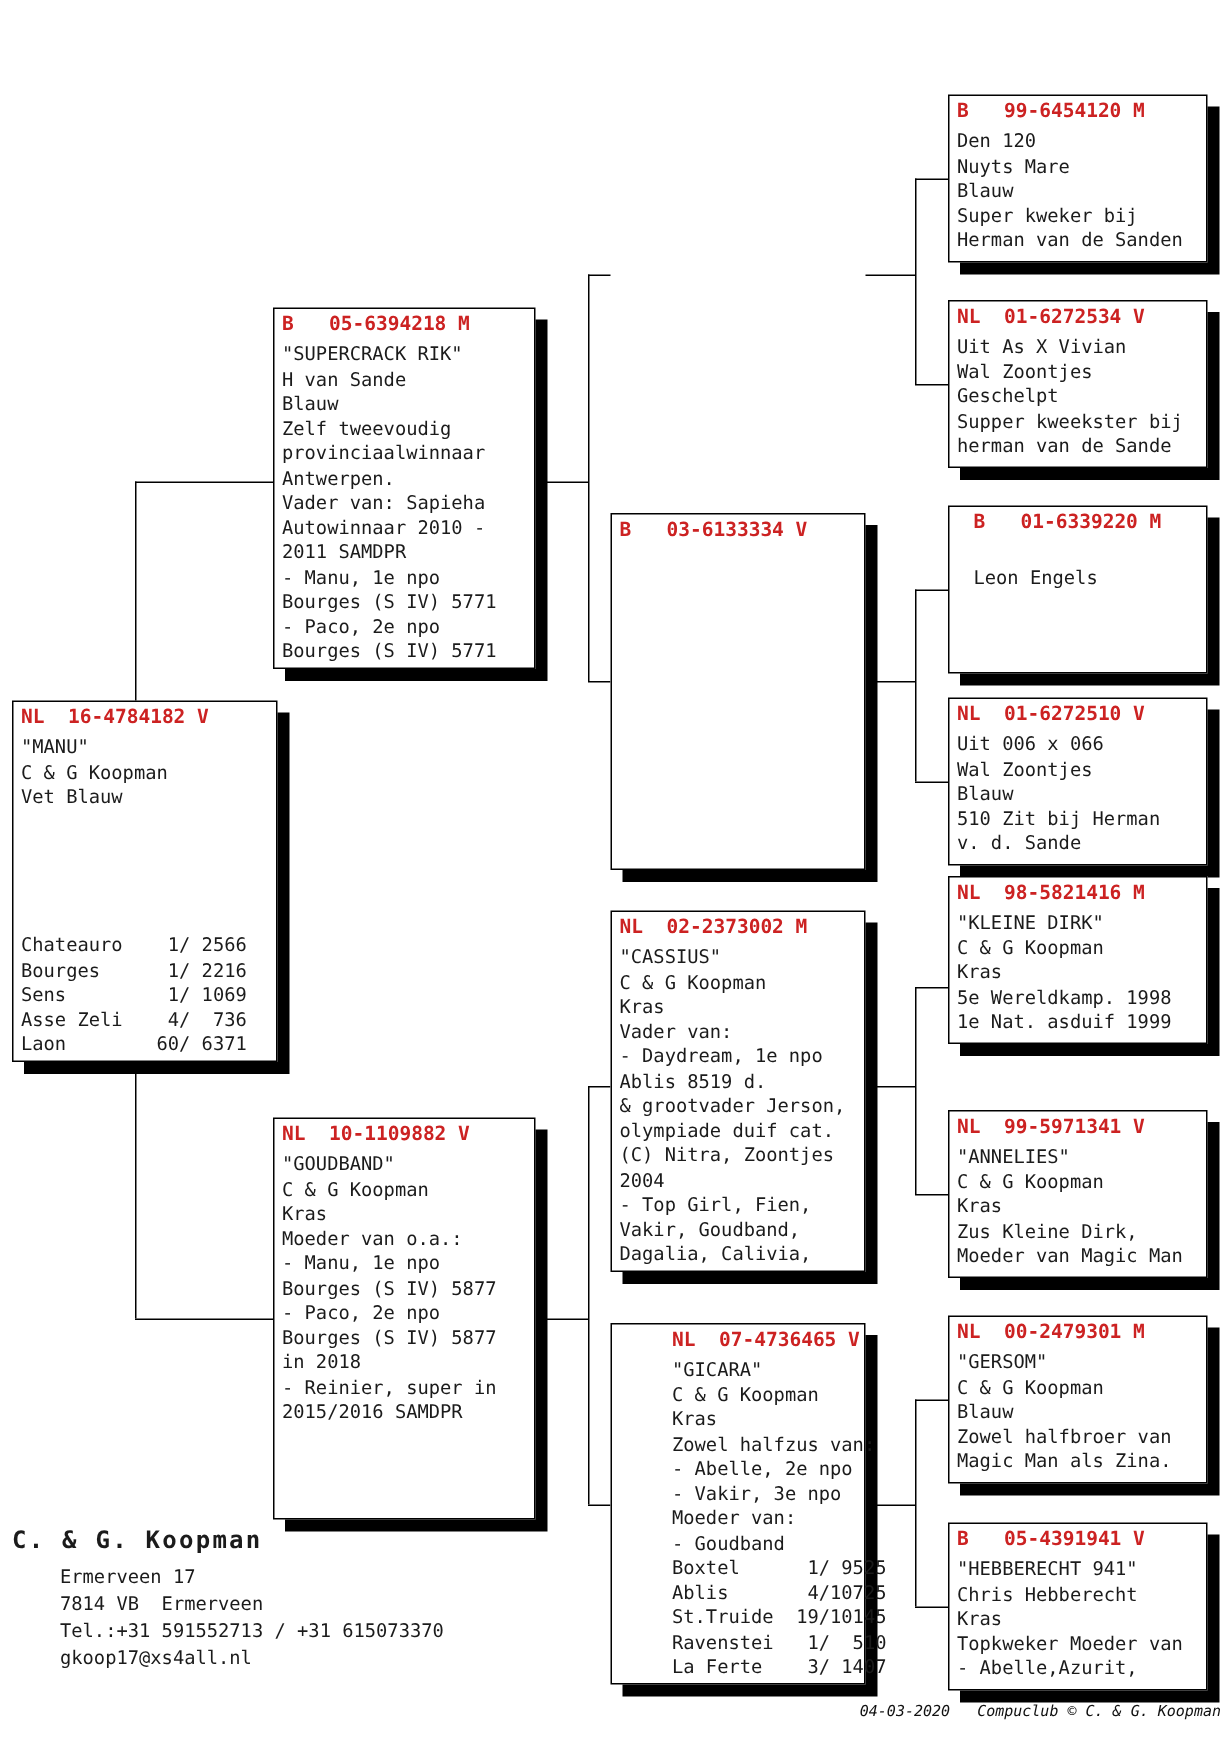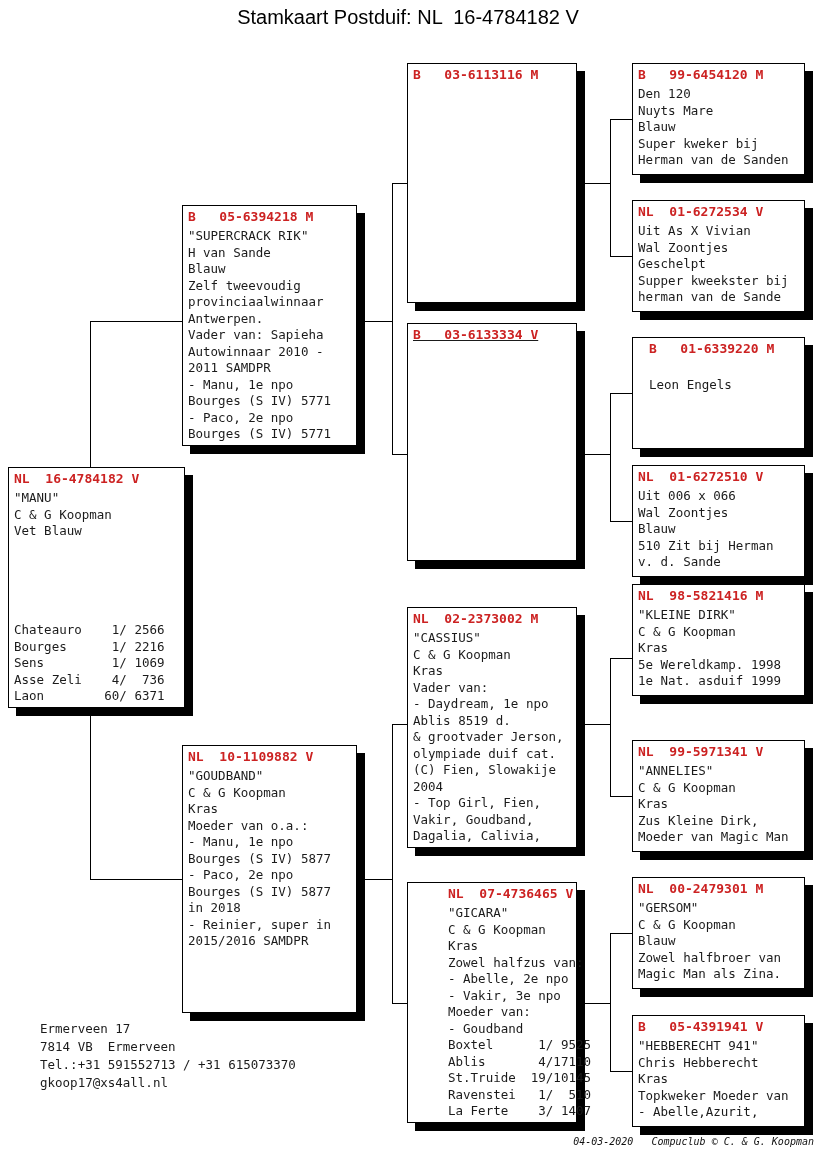--- a/index.html
+++ b/index.html
@@ -21,21 +21,20 @@
   #owner-lines{margin-top:4px;font-size:12.5px;}
   #owner-lines .bline{line-height:18px;min-height:18px;margin-left:32px;}
   #footer-note{position:absolute;right:2px;top:1136px;font-size:10px;font-style:italic;
                white-space:pre;color:#111;}
 </style>
 </head>
 <body>
 
 <div id="card">
 
-  <div id="title">Stamkaart Postduif: NL  16-4784182 V</div>
 
   <div class="line hline" style="left:90px;top:321px;width:92px;"></div>
   <div class="line hline" style="left:90px;top:879px;width:92px;"></div>
   <div class="line vline" style="left:90px;top:321px;height:558px;"></div>
 
   <div class="line hline" style="left:357px;top:321px;width:35px;"></div>
   <div class="line vline" style="left:392px;top:183px;height:271px;"></div>
   <div class="line hline" style="left:392px;top:183px;width:15px;"></div>
   <div class="line hline" style="left:392px;top:454px;width:15px;"></div>
 
@@ -111,59 +110,55 @@
         <div class="bline">- Manu, 1e npo</div>
         <div class="bline">Bourges (S IV) 5877</div>
         <div class="bline">- Paco, 2e npo</div>
         <div class="bline">Bourges (S IV) 5877</div>
         <div class="bline">in 2018</div>
         <div class="bline">- Reinier, super in</div>
         <div class="bline">2015/2016 SAMDPR</div>
       </div>
   </div>
 
-  <div class="pbox" style="left:407px;top:63px;width:170px;min-height:240px;">
-    <div class="ring">B   03-6113116 M</div>
-    <div class="blines"></div>
-  </div>
-  <div class="pbox" style="left:407px;top:323px;width:170px;min-height:238px;text-decoration:underline;">
+  <div class="pbox" style="left:407px;top:342px;width:170px;min-height:238px;">
     <div class="ring">B   03-6133334 V</div>
     <div class="blines"></div>
   </div>
   <div class="pbox" style="left:407px;top:607px;width:170px;min-height:235px;">
     <div class="ring">NL  02-2373002 M</div>
     <div class="blines">
         <div class="bline">"CASSIUS"</div>
         <div class="bline">C &amp; G Koopman</div>
         <div class="bline">Kras</div>
         <div class="bline">Vader van:</div>
         <div class="bline">- Daydream, 1e npo</div>
         <div class="bline">Ablis 8519 d.</div>
         <div class="bline">&amp; grootvader Jerson,</div>
         <div class="bline">olympiade duif cat.</div>
-        <div class="bline">(C) Fien, Slowakije</div>
+        <div class="bline">(C) Nitra, Zoontjes</div>
         <div class="bline">2004</div>
         <div class="bline">- Top Girl, Fien,</div>
         <div class="bline">Vakir, Goudband,</div>
         <div class="bline">Dagalia, Calivia,</div>
       </div>
   </div>
   <div class="pbox" style="left:407px;top:882px;width:170px;min-height:241px;padding-left:40px;">
     <div class="ring">NL  07-4736465 V</div>
     <div class="blines">
         <div class="bline">"GICARA"</div>
         <div class="bline">C &amp; G Koopman</div>
         <div class="bline">Kras</div>
         <div class="bline">Zowel halfzus van:</div>
         <div class="bline">- Abelle, 2e npo</div>
         <div class="bline">- Vakir, 3e npo</div>
         <div class="bline">Moeder van:</div>
         <div class="bline">- Goudband</div>
         <div class="bline">Boxtel      1/ 9525</div>
-        <div class="bline">Ablis       4/17110</div>
+        <div class="bline">Ablis       4/10725</div>
         <div class="bline">St.Truide  19/10145</div>
         <div class="bline">Ravenstei   1/  510</div>
         <div class="bline">La Ferte    3/ 1407</div>
       </div>
   </div>
 
   <div class="pbox" style="left:632px;top:63px;width:173px;min-height:112px;">
     <div class="ring">B   99-6454120 M</div>
     <div class="blines">
         <div class="bline">Den 120</div>
@@ -235,20 +230,21 @@
     <div class="blines">
         <div class="bline">"HEBBERECHT 941"</div>
         <div class="bline">Chris Hebberecht</div>
         <div class="bline">Kras</div>
         <div class="bline">Topkweker Moeder van</div>
         <div class="bline">- Abelle,Azurit,</div>
       </div>
   </div>
 
   <div id="owner">
+    <div id="owner-name">C. &amp; G. Koopman</div>
     <div id="owner-lines">
         <div class="bline">Ermerveen 17</div>
         <div class="bline">7814 VB  Ermerveen</div>
         <div class="bline">Tel.:+31 591552713 / +31 615073370</div>
         <div class="bline">gkoop17@xs4all.nl</div>
       </div>
   </div>
 
   <div id="footer-note">04-03-2020   Compuclub © C. &amp; G. Koopman</div>
 

